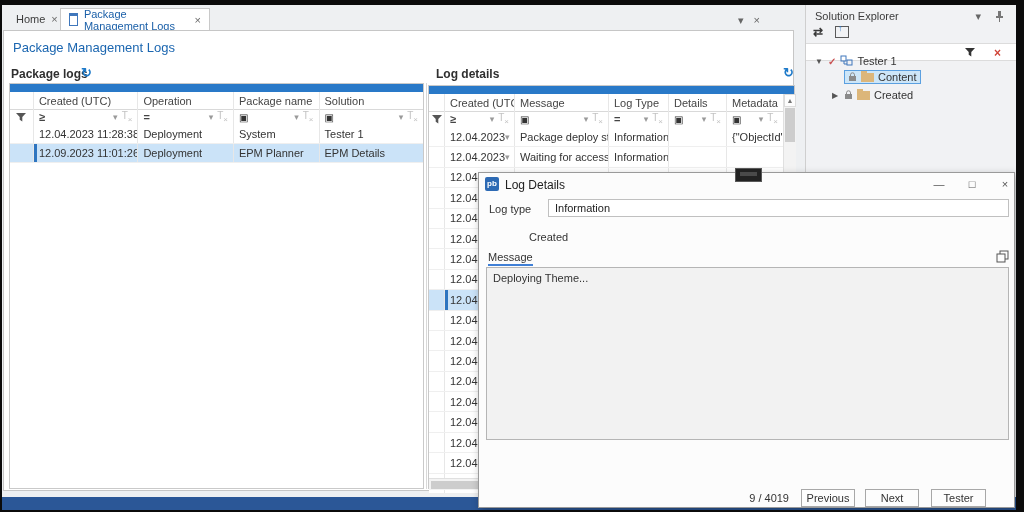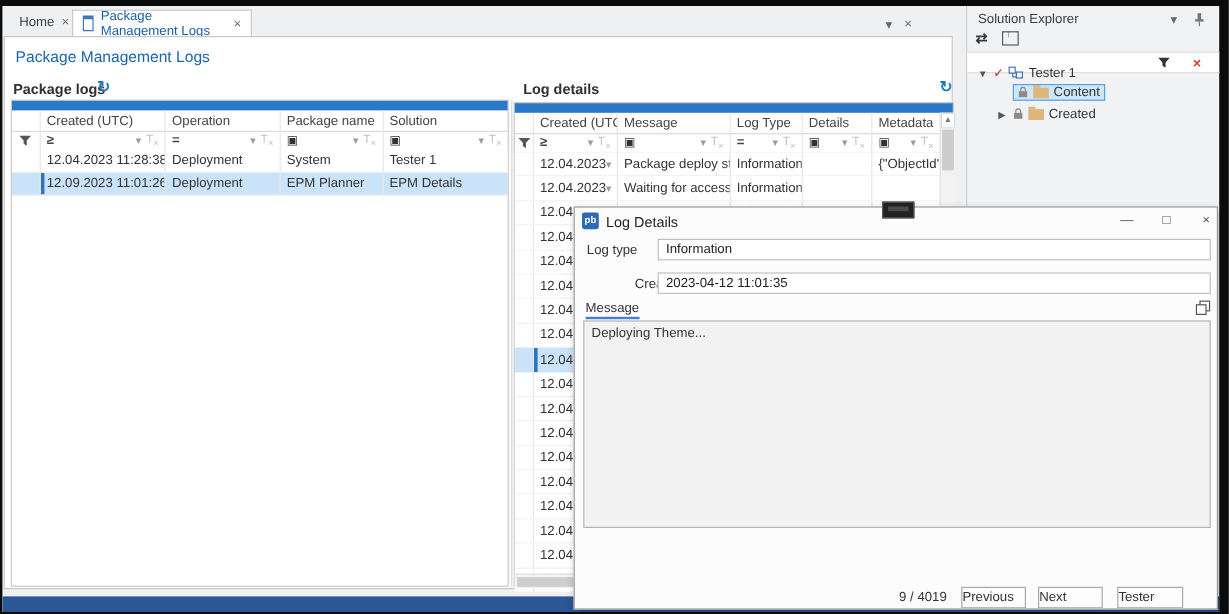--- a/index.html
+++ b/index.html
@@ -76,21 +76,21 @@
   .dlg-titlebar{position:absolute;left:0;top:0;right:0;height:22px;}
   .dlg-icon{position:absolute;left:6px;top:4px;width:14px;height:14px;background:#2d6ab4;border-radius:2px;color:#fff;font-size:8px;font-weight:bold;text-align:center;line-height:14px;}
   .dlg-title{position:absolute;left:26px;top:5px;color:#222;font-size:12px;}
   .dlg-ctl{position:absolute;top:2px;width:22px;height:18px;text-align:center;line-height:18px;color:#555;font-size:11px;}
   .fld-label{position:absolute;left:10px;color:#333;}
   .fld-input{position:absolute;left:69px;width:461px;height:18px;background:#fff;border:1px solid #c0c0c0;box-sizing:border-box;padding:0 6px;line-height:16px;color:#222;}
   .msg-label{position:absolute;left:9px;top:78px;color:#333;border-bottom:2px solid #3f7fd6;padding-bottom:1px;}
   .copy-icon{position:absolute;left:517px;top:77px;width:13px;height:13px;}
   .msg-area{position:absolute;left:7px;top:94px;width:523px;height:173px;background:#f2f2f2;border:1px solid #b5b5b5;box-sizing:border-box;padding:4px 6px;color:#333;}
   .dlg-counter{position:absolute;left:240px;top:319px;width:70px;text-align:right;color:#333;}
-  .dlg-btn{position:absolute;top:316px;height:18px;background:#fdfdfd;border:1px solid #a8a8a8;box-sizing:border-box;text-align:left;line-height:16px;color:#333;cursor:pointer;}
+  .dlg-btn{position:absolute;top:316px;height:18px;background:#fdfdfd;border:1px solid #a8a8a8;box-sizing:border-box;text-align:center;line-height:16px;color:#333;cursor:pointer;}
 
   .artifact{position:absolute;left:733px;top:163px;width:27px;height:14px;background:#222;border:1px solid #585858;z-index:30;box-sizing:border-box;}
   .artifact div{margin:3px auto 0;width:17px;height:4px;background:#4a4a4a;}
 </style>
 </head>
 <body>
 
 <div class="screen">
 <div class="app">
 
@@ -530,21 +530,20 @@
     <div class="dlg-titlebar">
       <div class="dlg-icon">pb</div>
       <div class="dlg-title">Log Details</div>
       <div class="dlg-ctl" style="left:449px;">—</div>
       <div class="dlg-ctl" style="left:482px;">□</div>
       <div class="dlg-ctl" style="left:515px;">×</div>
     </div>
     <div class="fld-label" style="top:30px;">Log type</div>
     <div class="fld-input" style="top:26px;">Information</div>
     <div class="fld-label" style="top:58px;margin-left:40px;">Created</div>
-    <div class="fld-input" style="top:54px;">2023-04-12 11:01:35</div>
     <div class="msg-label">Message</div>
     <svg class="copy-icon" width="13" height="13">
           <rect x="4" y="1" width="8" height="8" fill="none" stroke="#555"></rect>
           <rect x="1" y="4" width="8" height="8" fill="#fcfcfc" stroke="#555"></rect>
         </svg>
     <div class="msg-area">Deploying Theme...</div>
     <div class="dlg-counter">9 / 4019</div>
     <div class="dlg-btn" style="left:322px;width:54px;">Previous</div>
     <div class="dlg-btn" style="left:386px;width:54px;">Next</div>
     <div class="dlg-btn" style="left:452px;width:55px;">Tester</div>

